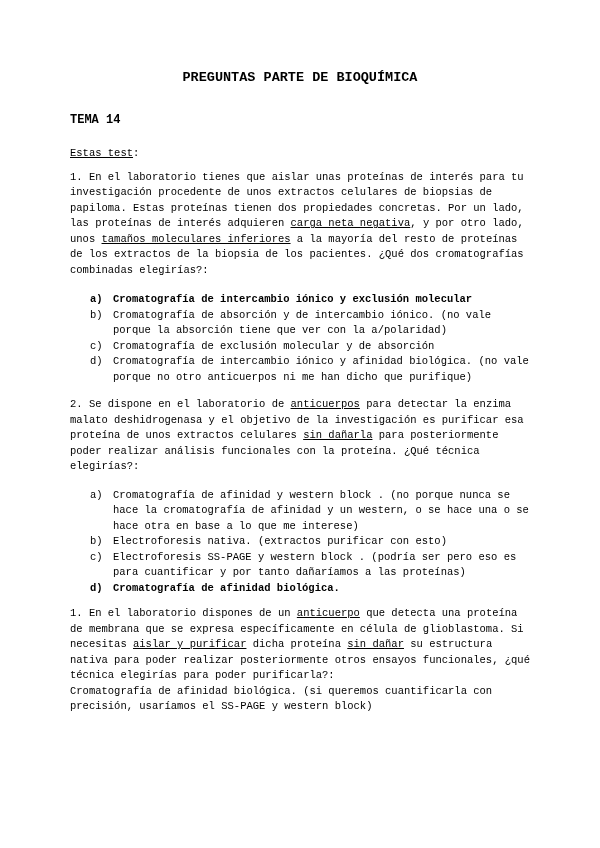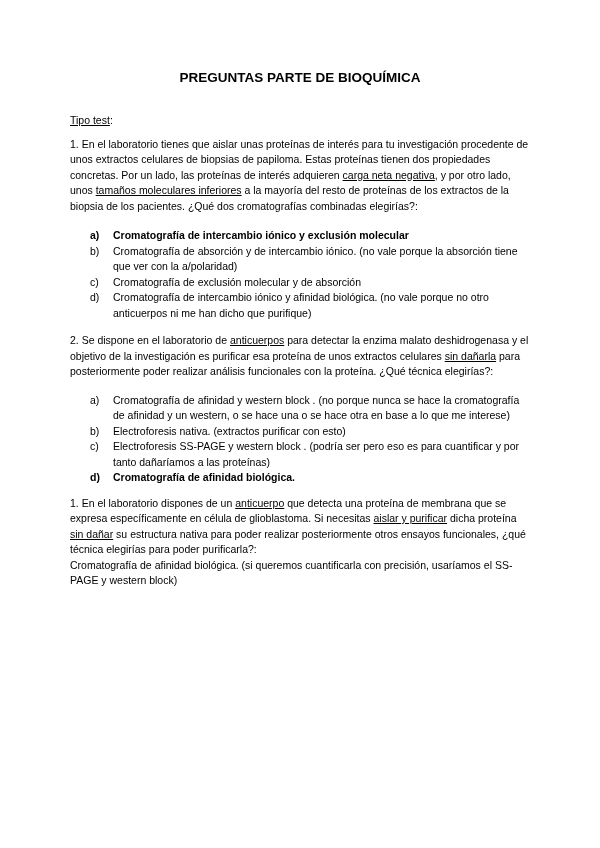--- a/index.html
+++ b/index.html
@@ -7,21 +7,21 @@
     padding: 0;
     background: #ffffff;
   }
   .page {
     position: relative;
     width: 600px;
     height: 848px;
     background: #ffffff;
     box-sizing: border-box;
     padding: 70px 70px 0 70px;
-    font-family: Liberation Sans, sans-serif;
+    font-family: Liberation Mono, monospace;
     color: #000000;
     font-size: 10.5px;
     line-height: 15.5px;
     overflow: hidden;
   }
   .title {
     font-size: 13.5px;
     line-height: 16px;
     font-weight: bold;
     text-align: center;
@@ -76,22 +76,23 @@
     display: block;
   }
 </style>
 </head>
 <body>
 
 <div class="page">
 
   <h1 class="title">PREGUNTAS PARTE DE BIOQUÍMICA</h1>
 
+  <h2 class="tema">TEMA 14</h2>
 
-  <p class="subhead"><span class="u">Tipo test</span><span>:</span></p>
+  <p class="subhead"><span class="u">Estas test</span><span>:</span></p>
 
   <p class="para"><span>1. En el laboratorio tienes que aislar unas proteínas de interés para tu investigación procedente de unos extractos celulares de biopsias de papiloma. Estas proteínas tienen dos propiedades concretas. Por un lado, las proteínas de interés adquieren </span><span class="u">carga neta negativa</span><span>, y por otro lado, unos </span><span class="u">tamaños moleculares inferiores</span><span> a la mayoría del resto de proteínas de los extractos de la biopsia de los pacientes. ¿Qué dos cromatografías combinadas elegirías?:</span></p>
 
   <div class="optlist">
     <div class="opt bold">
       <span class="marker">a)</span>
       <span class="opttext">Cromatografía de intercambio iónico y exclusión molecular</span>
     </div>
     <div class="opt">
       <span class="marker">b)</span>

